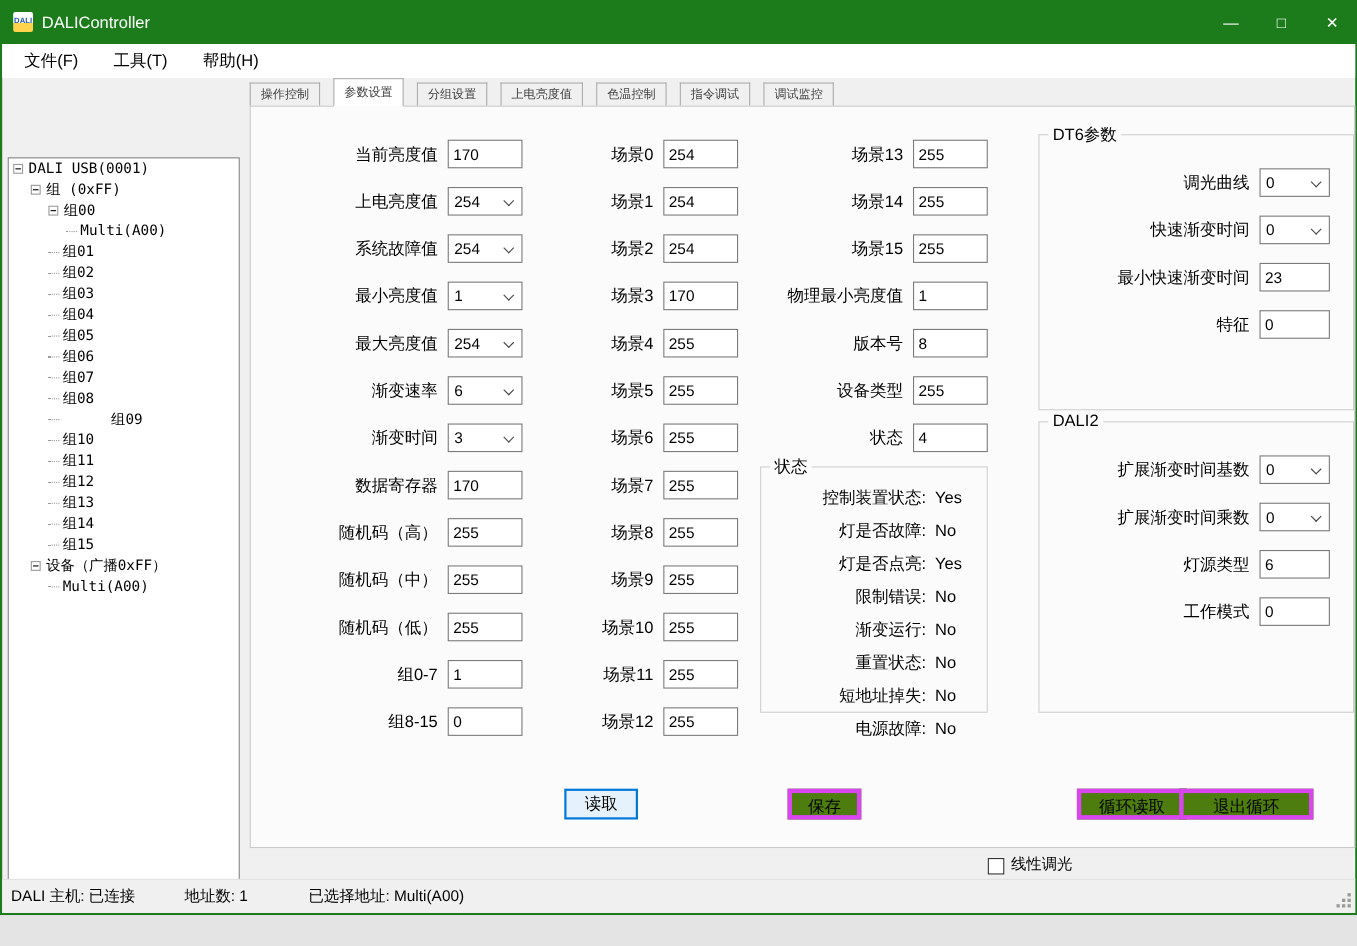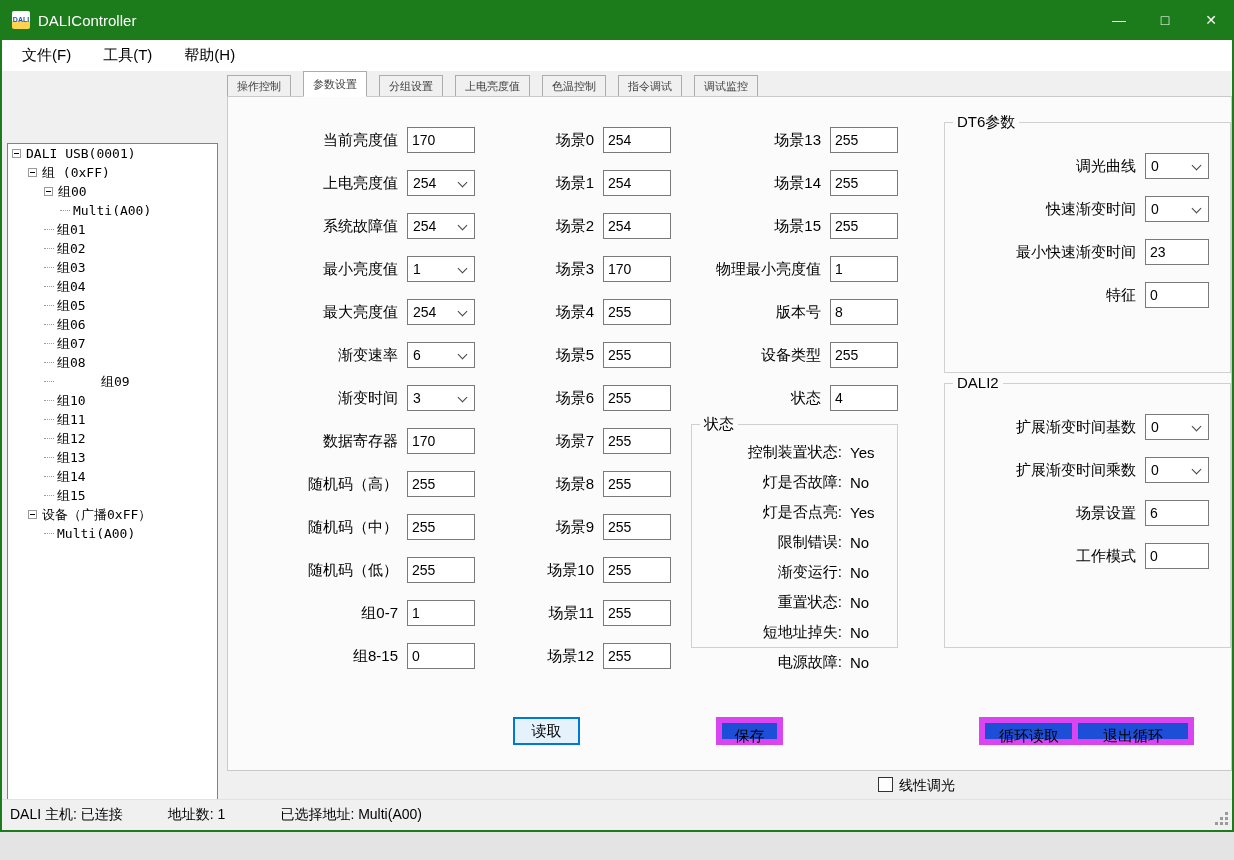--- a/index.html
+++ b/index.html
@@ -44,24 +44,24 @@
   .status-box  { left:463px; top:327px; width:207px; height:224px; }
   .srow { display:flex; align-items:center; height:30px; }
   .srow .slbl { width:150px; text-align:right; font-size:15px; margin-right:8px; white-space:nowrap; }
   .srow .sval { font-size:15px; }
   .dt6-box   { left:716px; top:25px;  width:287px; height:251px; }
   .dali2-box { left:716px; top:286px; width:287px; height:265px; }
   .gcol { padding-top:30px; }
   .gcol .lbl { width:191px; flex:none; }
   .gcol .tbox, .gcol .combo { width:64px; }
   
-  .btn { position:absolute; height:28px; background:#1d4ed8; border:6px solid #d946ef; font-size:15px; color:#000; text-align:center; line-height:26px; font-family:"Liberation Sans",sans-serif; }
+  .btn { position:absolute; height:28px; background:#4d7c0f; border:4px solid #d946ef; font-size:15px; color:#000; text-align:center; line-height:26px; font-family:"Liberation Sans",sans-serif; }
   .btn.focused { background:#e5f1fb; border:2px solid #0078d7; line-height:24px; }
   
-  .chkrow { position:absolute; left:876px; top:777px; display:flex; align-items:flex-start; }
+  .chkrow { position:absolute; left:896px; top:777px; display:flex; align-items:flex-end; }
   .chkbox { width:15px; height:15px; border:1px solid #333; background:#fff; margin-right:6px; }
   .chklbl { font-size:14px; }
   
   .statusbar { position:absolute; left:0px; top:799px; width:1230px; height:31px; background:#f0f0f0; border-top:1px solid #e2e2e2; display:flex; align-items:center; }
   .sb-item { font-size:14px; color:#000; white-space:nowrap; }
   .sb-host { margin-left:8px; }
   .sb-addr { margin-left:45px; }
   .sb-sel  { margin-left:55px; }
   .grip { position:absolute; right:4px; bottom:5px; width:14px; height:14px; }
   .grip::after { content:''; position:absolute; right:0; bottom:0; width:3px; height:3px; background:#9a9a9a;
@@ -421,21 +421,21 @@
             </div>
           </div>
           <div class="frow">
             <span class="lbl">扩展渐变时间乘数</span>
             <div class="combo">
               <span class="val">0</span>
               <span class="chev"></span>
             </div>
           </div>
           <div class="frow">
-            <span class="lbl">场景设置</span>
+            <span class="lbl">灯源类型</span>
             <input class="tbox" value="6" style="">
           </div>
           <div class="frow">
             <span class="lbl">工作模式</span>
             <input class="tbox" value="0" style="">
           </div>
         </div>
     </div>
 
     <div id="btnHost">

